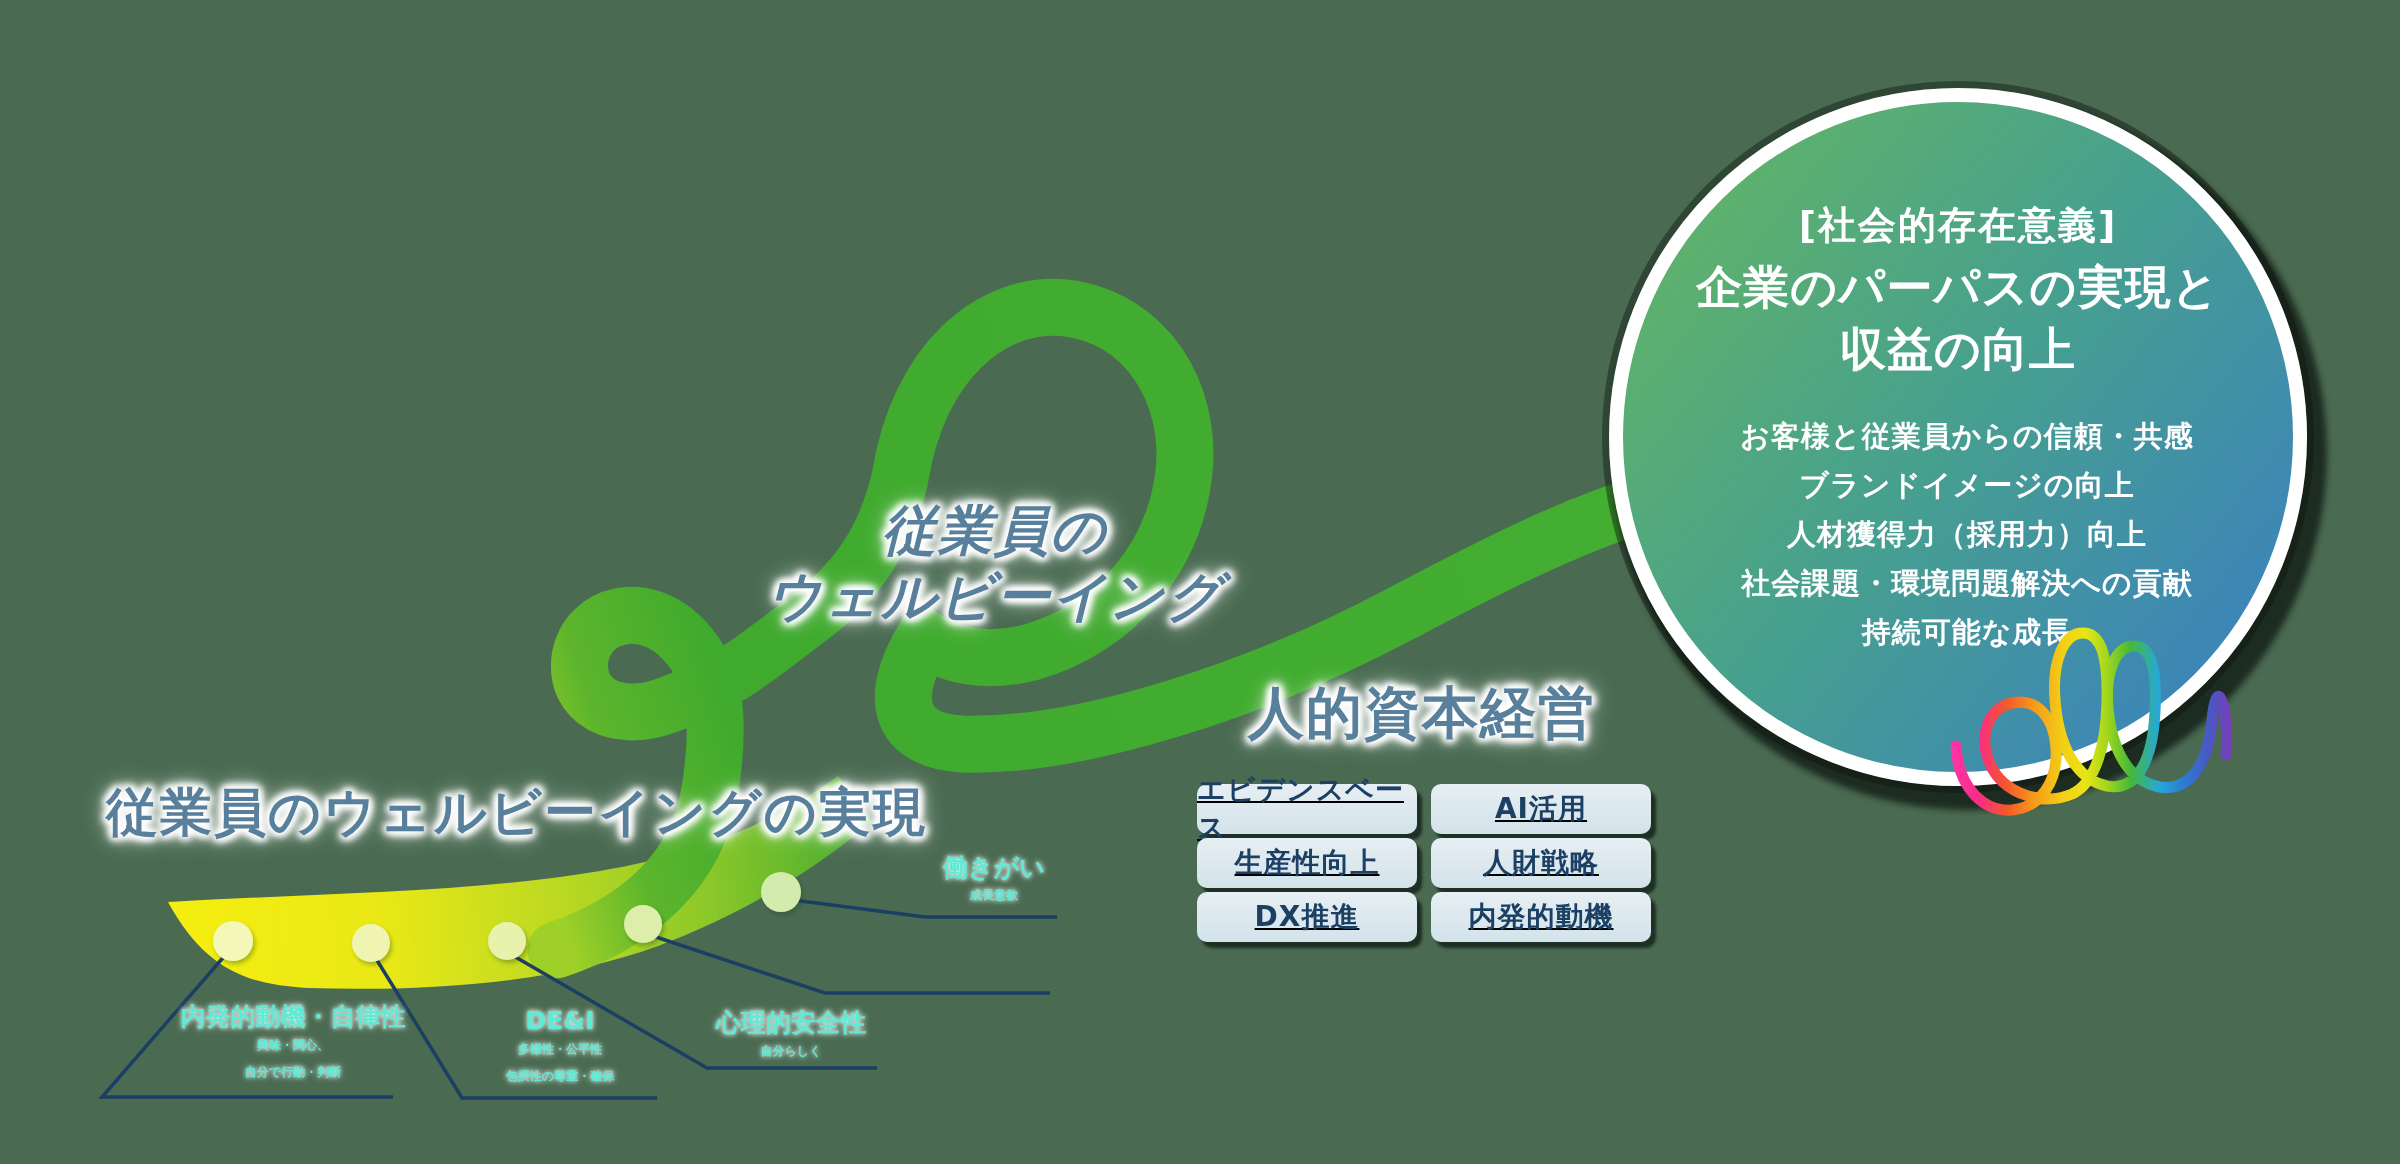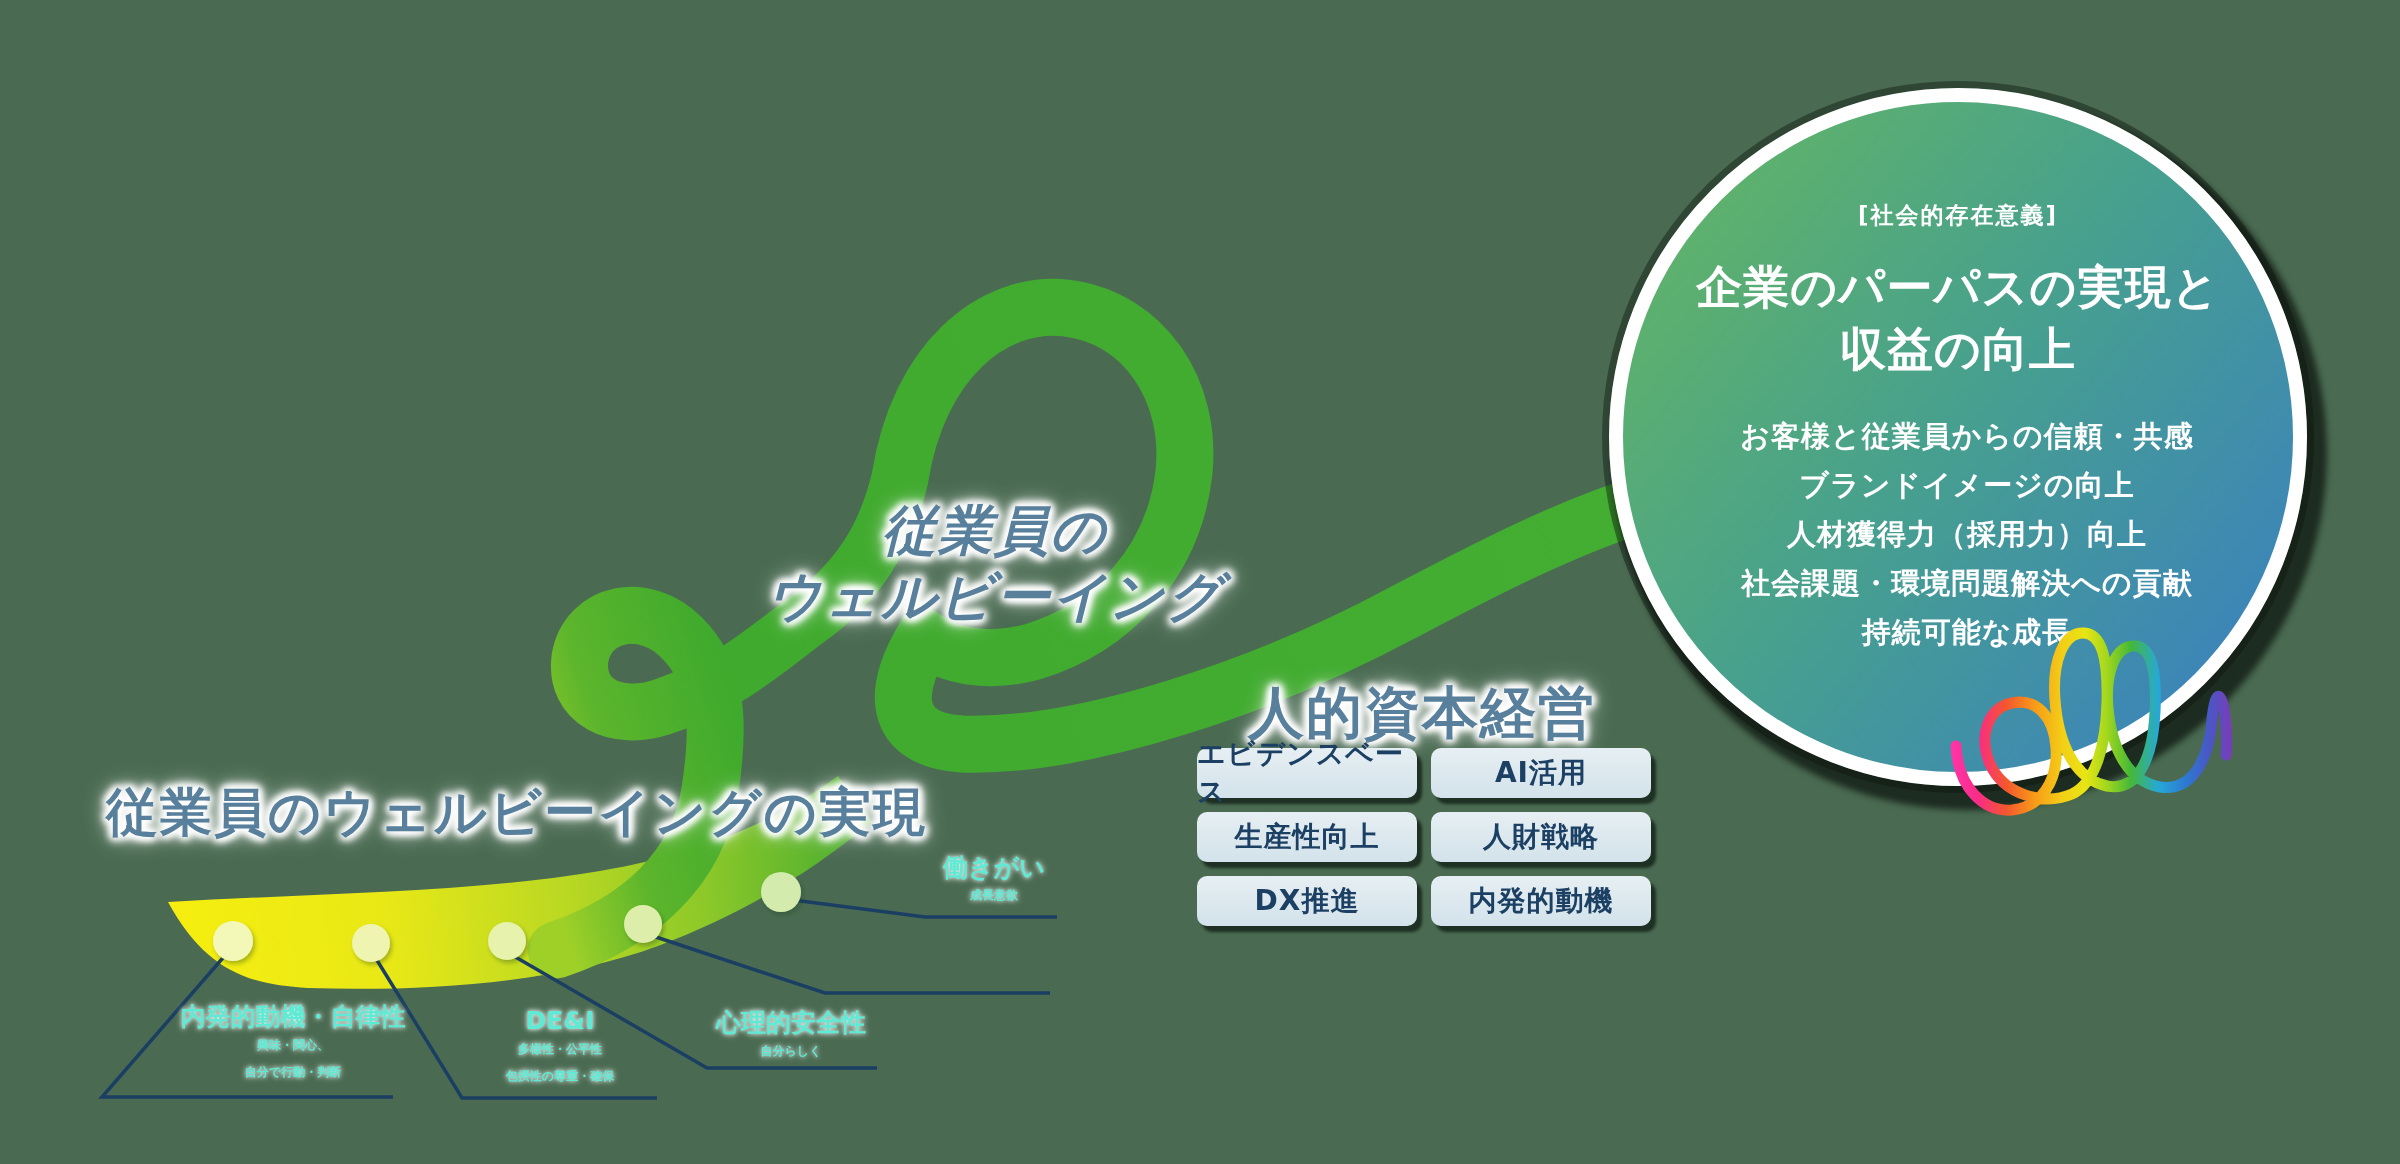--- a/index.html
+++ b/index.html
@@ -33,27 +33,27 @@
   #ms4{left:805px;top:936px;width:268px;line-height:24px;}
   #ms5{left:884px;top:853px;width:220px;line-height:24px;}
   
   #goal-circle{
     position:absolute;left:1609px;top:88px;width:698px;height:698px;
     box-sizing:border-box;border:14px solid #ffffff;border-radius:50%;
     background:linear-gradient(128deg,#63b565 6%,#47a08e 48%,#3a7fc2 96%);
     box-shadow:12px 16px 6px 8px rgba(12,20,14,0.72),0 0 0 7px rgba(12,20,14,0.42);
   }
   #goal-circle .circle-inner{position:absolute;left:0;top:0;right:0;bottom:0;color:#fff;text-align:center;}
-  .circle-tag{position:absolute;top:98px;left:0;right:0;font-size:23px;font-weight:bold;letter-spacing:2px;}
+  .circle-tag{position:absolute;top:98px;left:0;right:0;font-size:38px;font-weight:bold;letter-spacing:2px;}
   .circle-title{position:absolute;top:154px;left:0;right:0;font-size:46px;font-weight:bold;line-height:62px;letter-spacing:1px;}
   .circle-list{position:absolute;top:310px;left:18px;right:0;font-size:29px;font-weight:bold;line-height:49px;letter-spacing:1px;}
   
   #hcm-buttons{
-    position:absolute;left:1197px;top:748px;
-    display:grid;grid-template-columns:220px 220px;grid-auto-rows:50px;gap:14px 14px;
+    position:absolute;left:1197px;top:784px;
+    display:grid;grid-template-columns:220px 220px;grid-auto-rows:50px;gap:4px 14px;text-decoration:underline;
   }
   .hcm-chip{
     background:linear-gradient(180deg,#e6eff3 0%,#d3e2ea 100%);
     border-radius:10px;display:flex;align-items:center;justify-content:center;
     color:#1c4063;font-weight:bold;font-size:28px;letter-spacing:1px;
     box-shadow:5px 6px 3px rgba(12,22,15,0.7);
   }
 </style>
 </head>
 <body>

